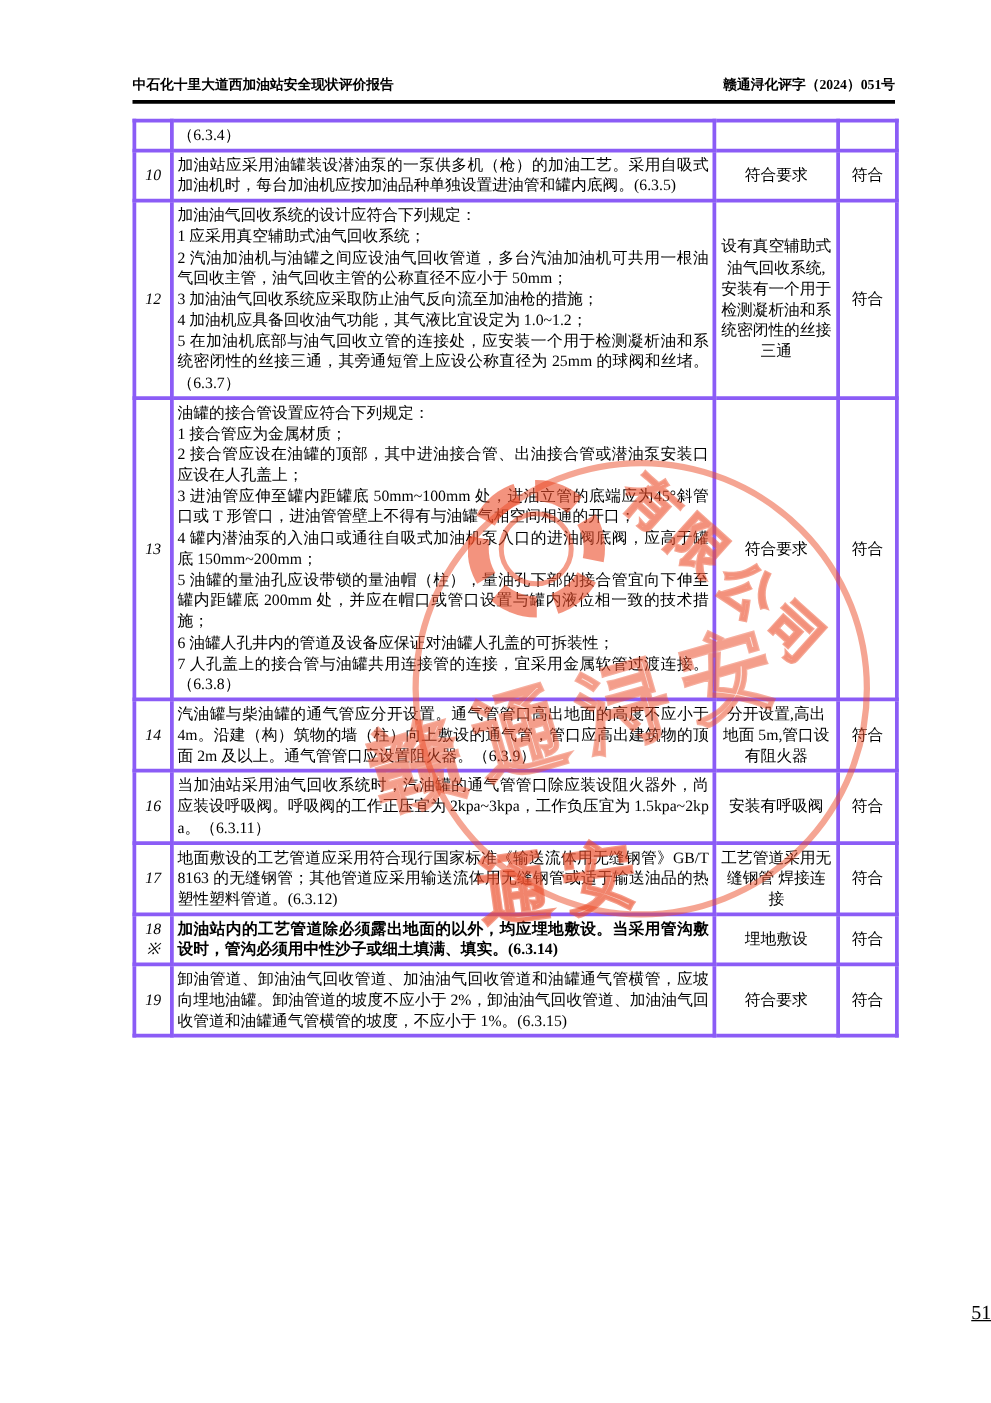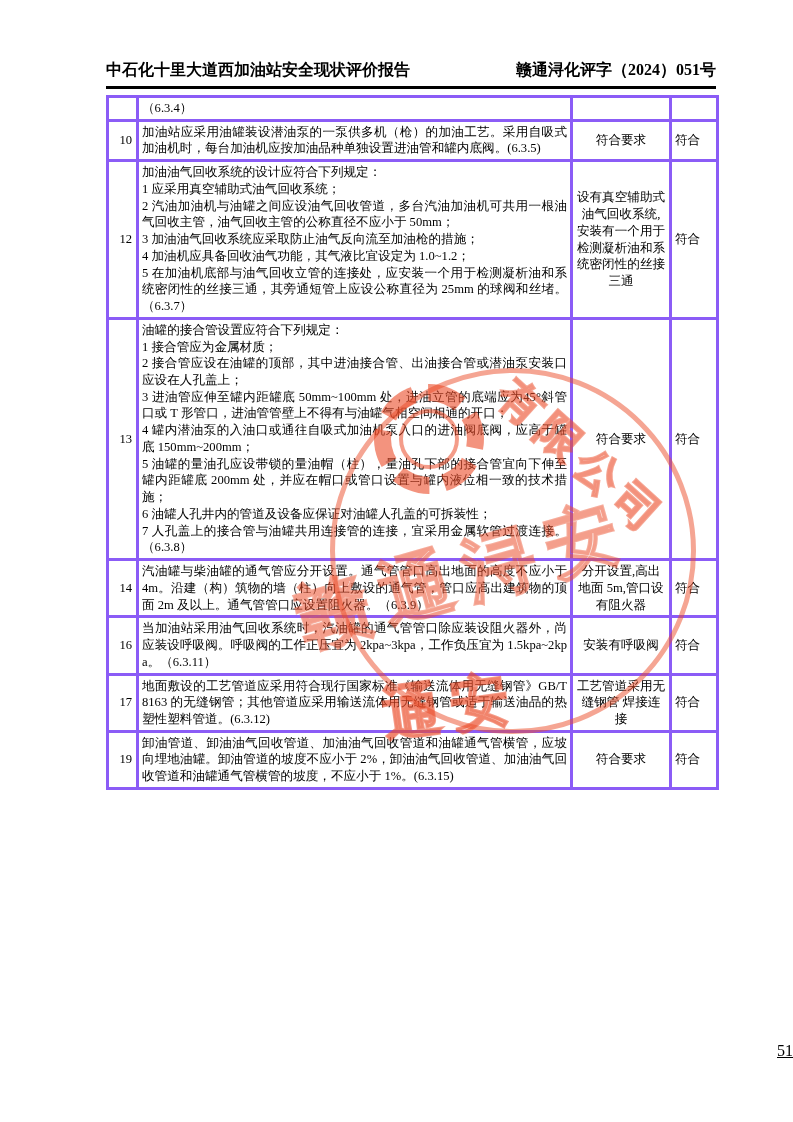--- a/index.html
+++ b/index.html
@@ -7,37 +7,37 @@
   body {
     width:793px; height:1122px;
     font-family:"Liberation Serif","DejaVu Serif",serif;
     color:#000; position:relative; overflow:hidden;
   }
   .page { position:relative; width:793px; height:1122px; }
 
   .page-header {
     position:absolute; left:106px; top:60px; width:610px;
     display:flex; justify-content:space-between; align-items:center;
-    font-size:16px; font-weight:bold;
+    font-size:11px; font-weight:bold;
     border-bottom:3px solid #000; padding-bottom:5px;
   }
 
   table.eval-table {
     position:absolute; left:106px; top:95px; width:610px;
     border-collapse:collapse; table-layout:fixed;
     font-size:12.6px; line-height:1.33;
   }
   .eval-table td {
     border:3px solid #8b5cf6; padding:2px 3px; vertical-align:middle;
     word-break:break-all;
   }
-  td.col-no { width:30px; text-align:right; padding:2px 4px; }
+  td.col-no { width:30px; text-align:center; padding:2px 4px;font-style:italic; }
   td.col-content { width:434px; text-align:left; }
   td.col-eval { width:99px; text-align:center;border-radius:19px; }
-  td.col-result { width:47px; text-align:left; }
+  td.col-result { width:47px; text-align:center; }
   td.bold, tr.bold-row td.col-content { font-weight:bold; }
   .para { text-align:justify; }
 
   .page-footer {
     position:absolute; left:0; bottom:62px; width:100%;
     text-align:right; font-size:16px;text-decoration:underline;
   }
 
   
   .watermark { position:absolute; left:296px; top:326px; width:440px; height:470px;
@@ -152,20 +152,28 @@
           <td class="col-result">符合</td>
         </tr>
         <tr>
           <td class="col-no">17</td>
           <td class="col-content">
             <div class="para">地面敷设的工艺管道应采用符合现行国家标准《输送流体用无缝钢管》GB/T8163 的无缝钢管；其他管道应采用输送流体用无缝钢管或适于输送油品的热塑性塑料管道。(6.3.12)</div>
           </td>
           <td class="col-eval">工艺管道采用无缝钢管 焊接连接</td>
           <td class="col-result">符合</td>
         </tr>
+        <tr class="bold-row">
+          <td class="col-no">18※</td>
+          <td class="col-content">
+            <div class="para">加油站内的工艺管道除必须露出地面的以外，均应埋地敷设。当采用管沟敷设时，管沟必须用中性沙子或细土填满、填实。(6.3.14)</div>
+          </td>
+          <td class="col-eval">埋地敷设</td>
+          <td class="col-result">符合</td>
+        </tr>
         <tr>
           <td class="col-no">19</td>
           <td class="col-content">
             <div class="para">卸油管道、卸油油气回收管道、加油油气回收管道和油罐通气管横管，应坡向埋地油罐。卸油管道的坡度不应小于 2%，卸油油气回收管道、加油油气回收管道和油罐通气管横管的坡度，不应小于 1%。(6.3.15)</div>
           </td>
           <td class="col-eval">符合要求</td>
           <td class="col-result">符合</td>
         </tr>
       </tbody>
   </table>

